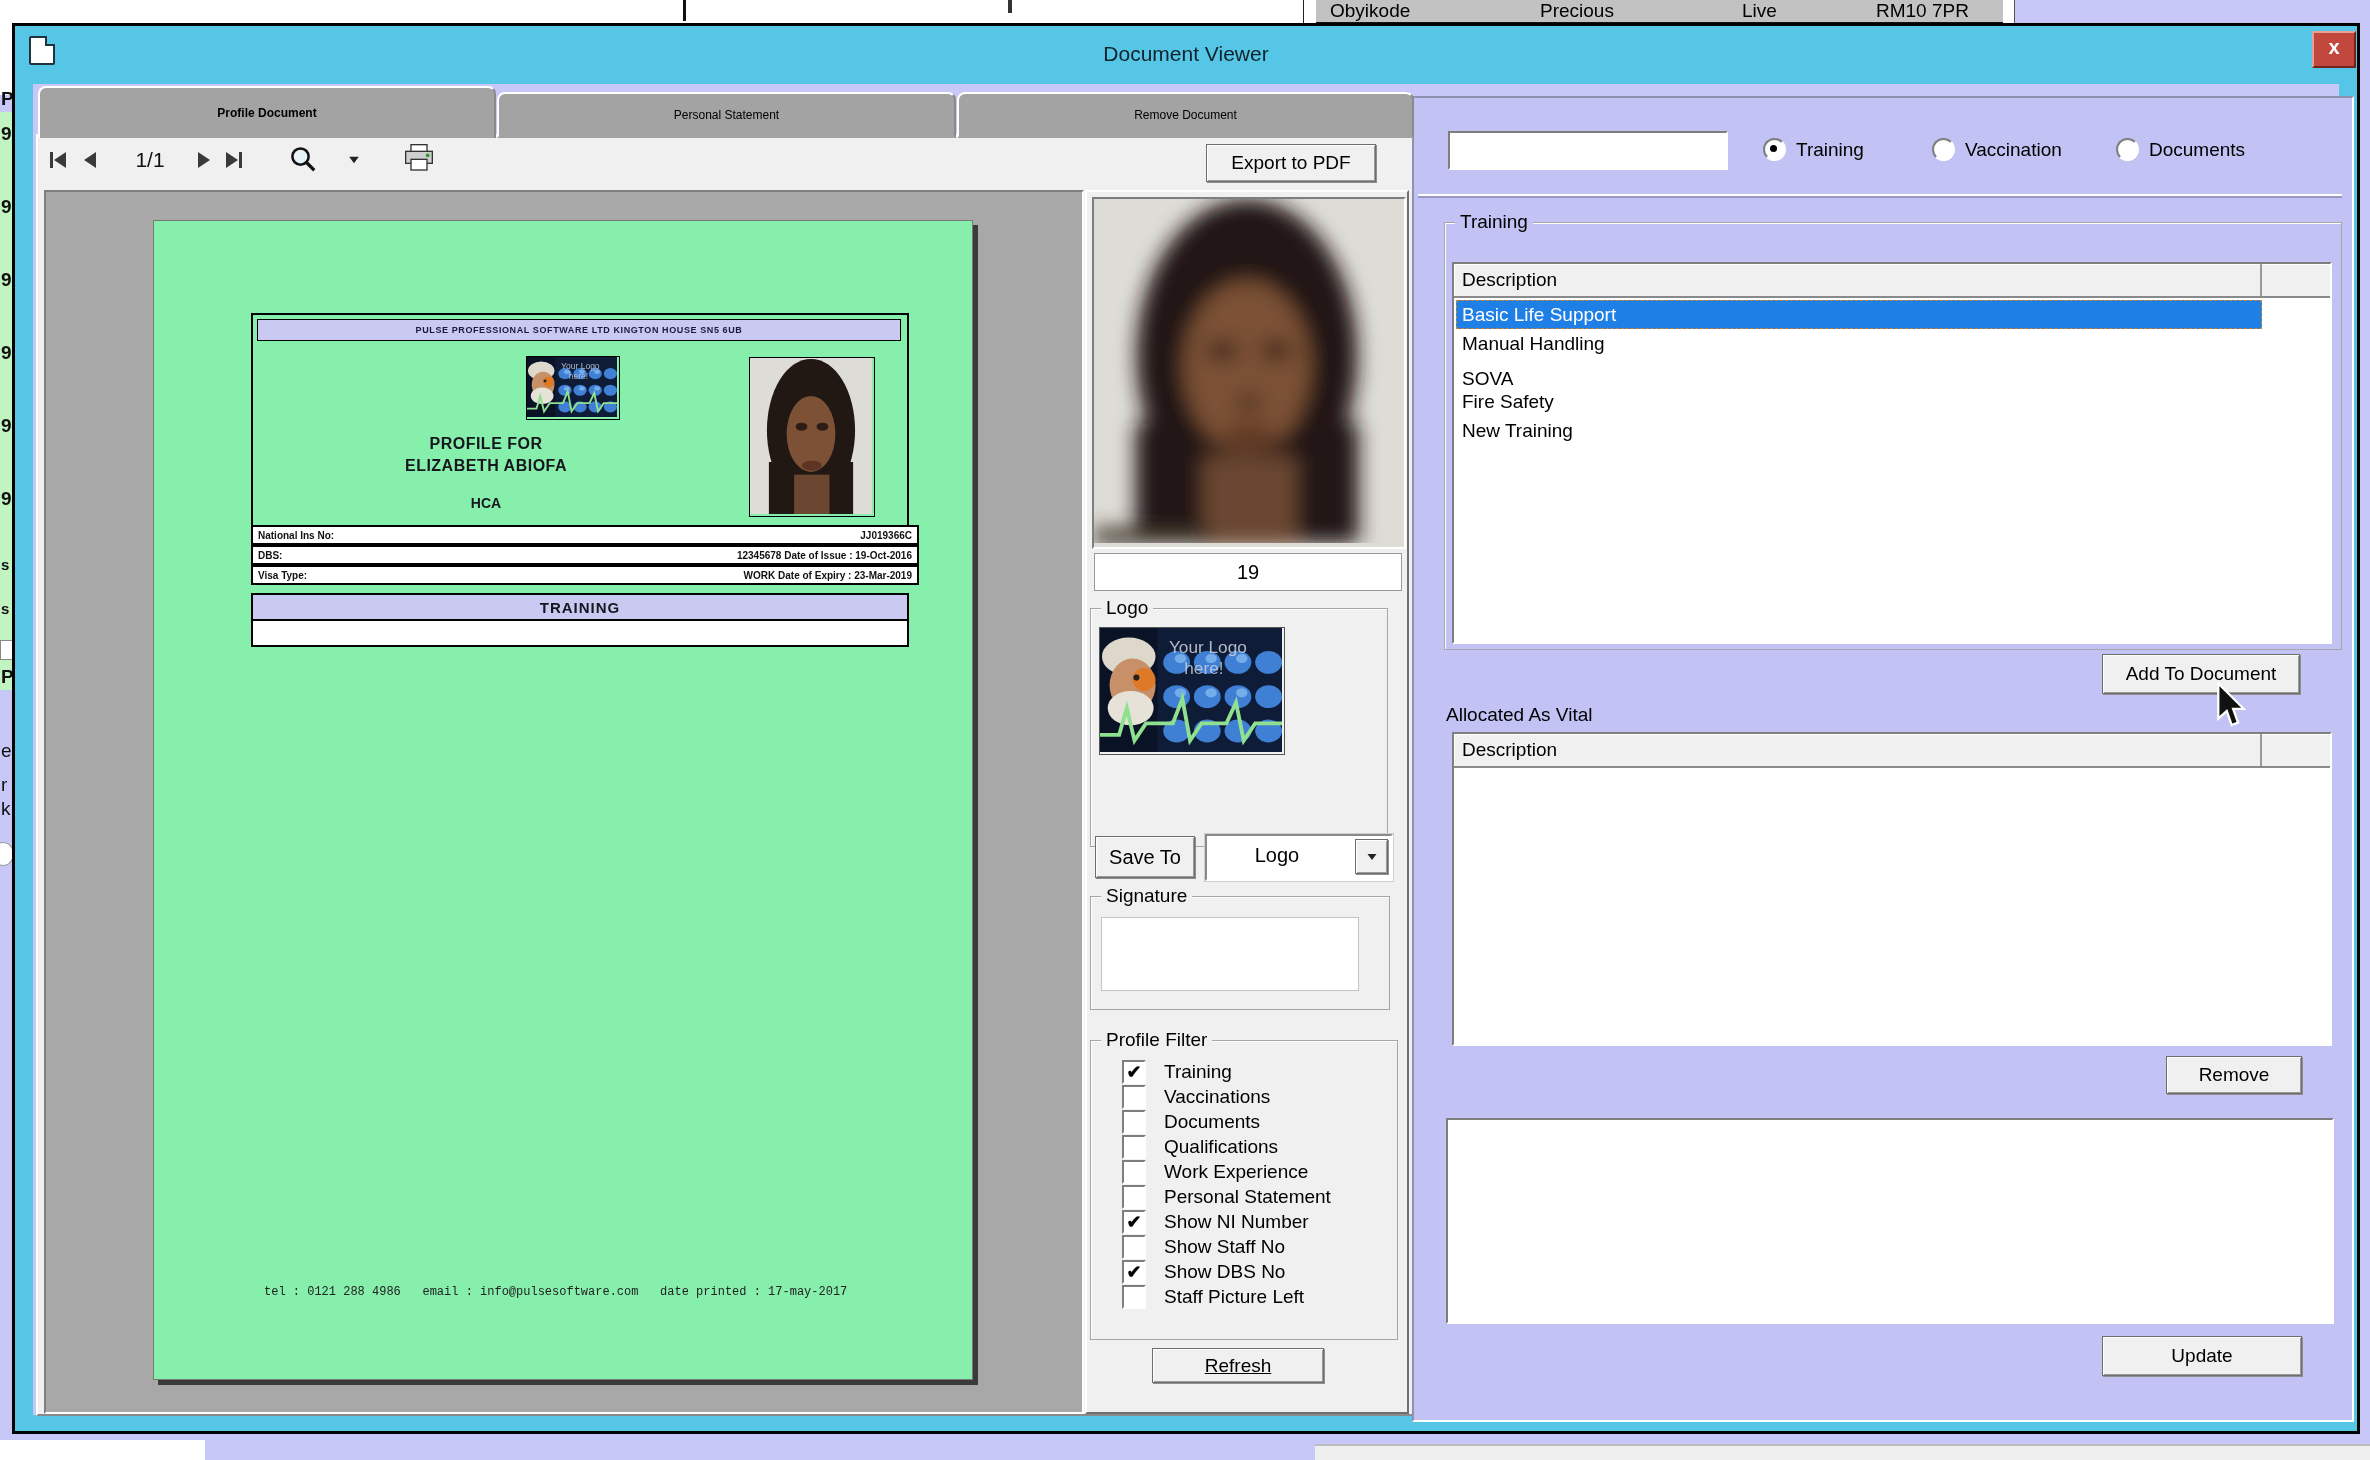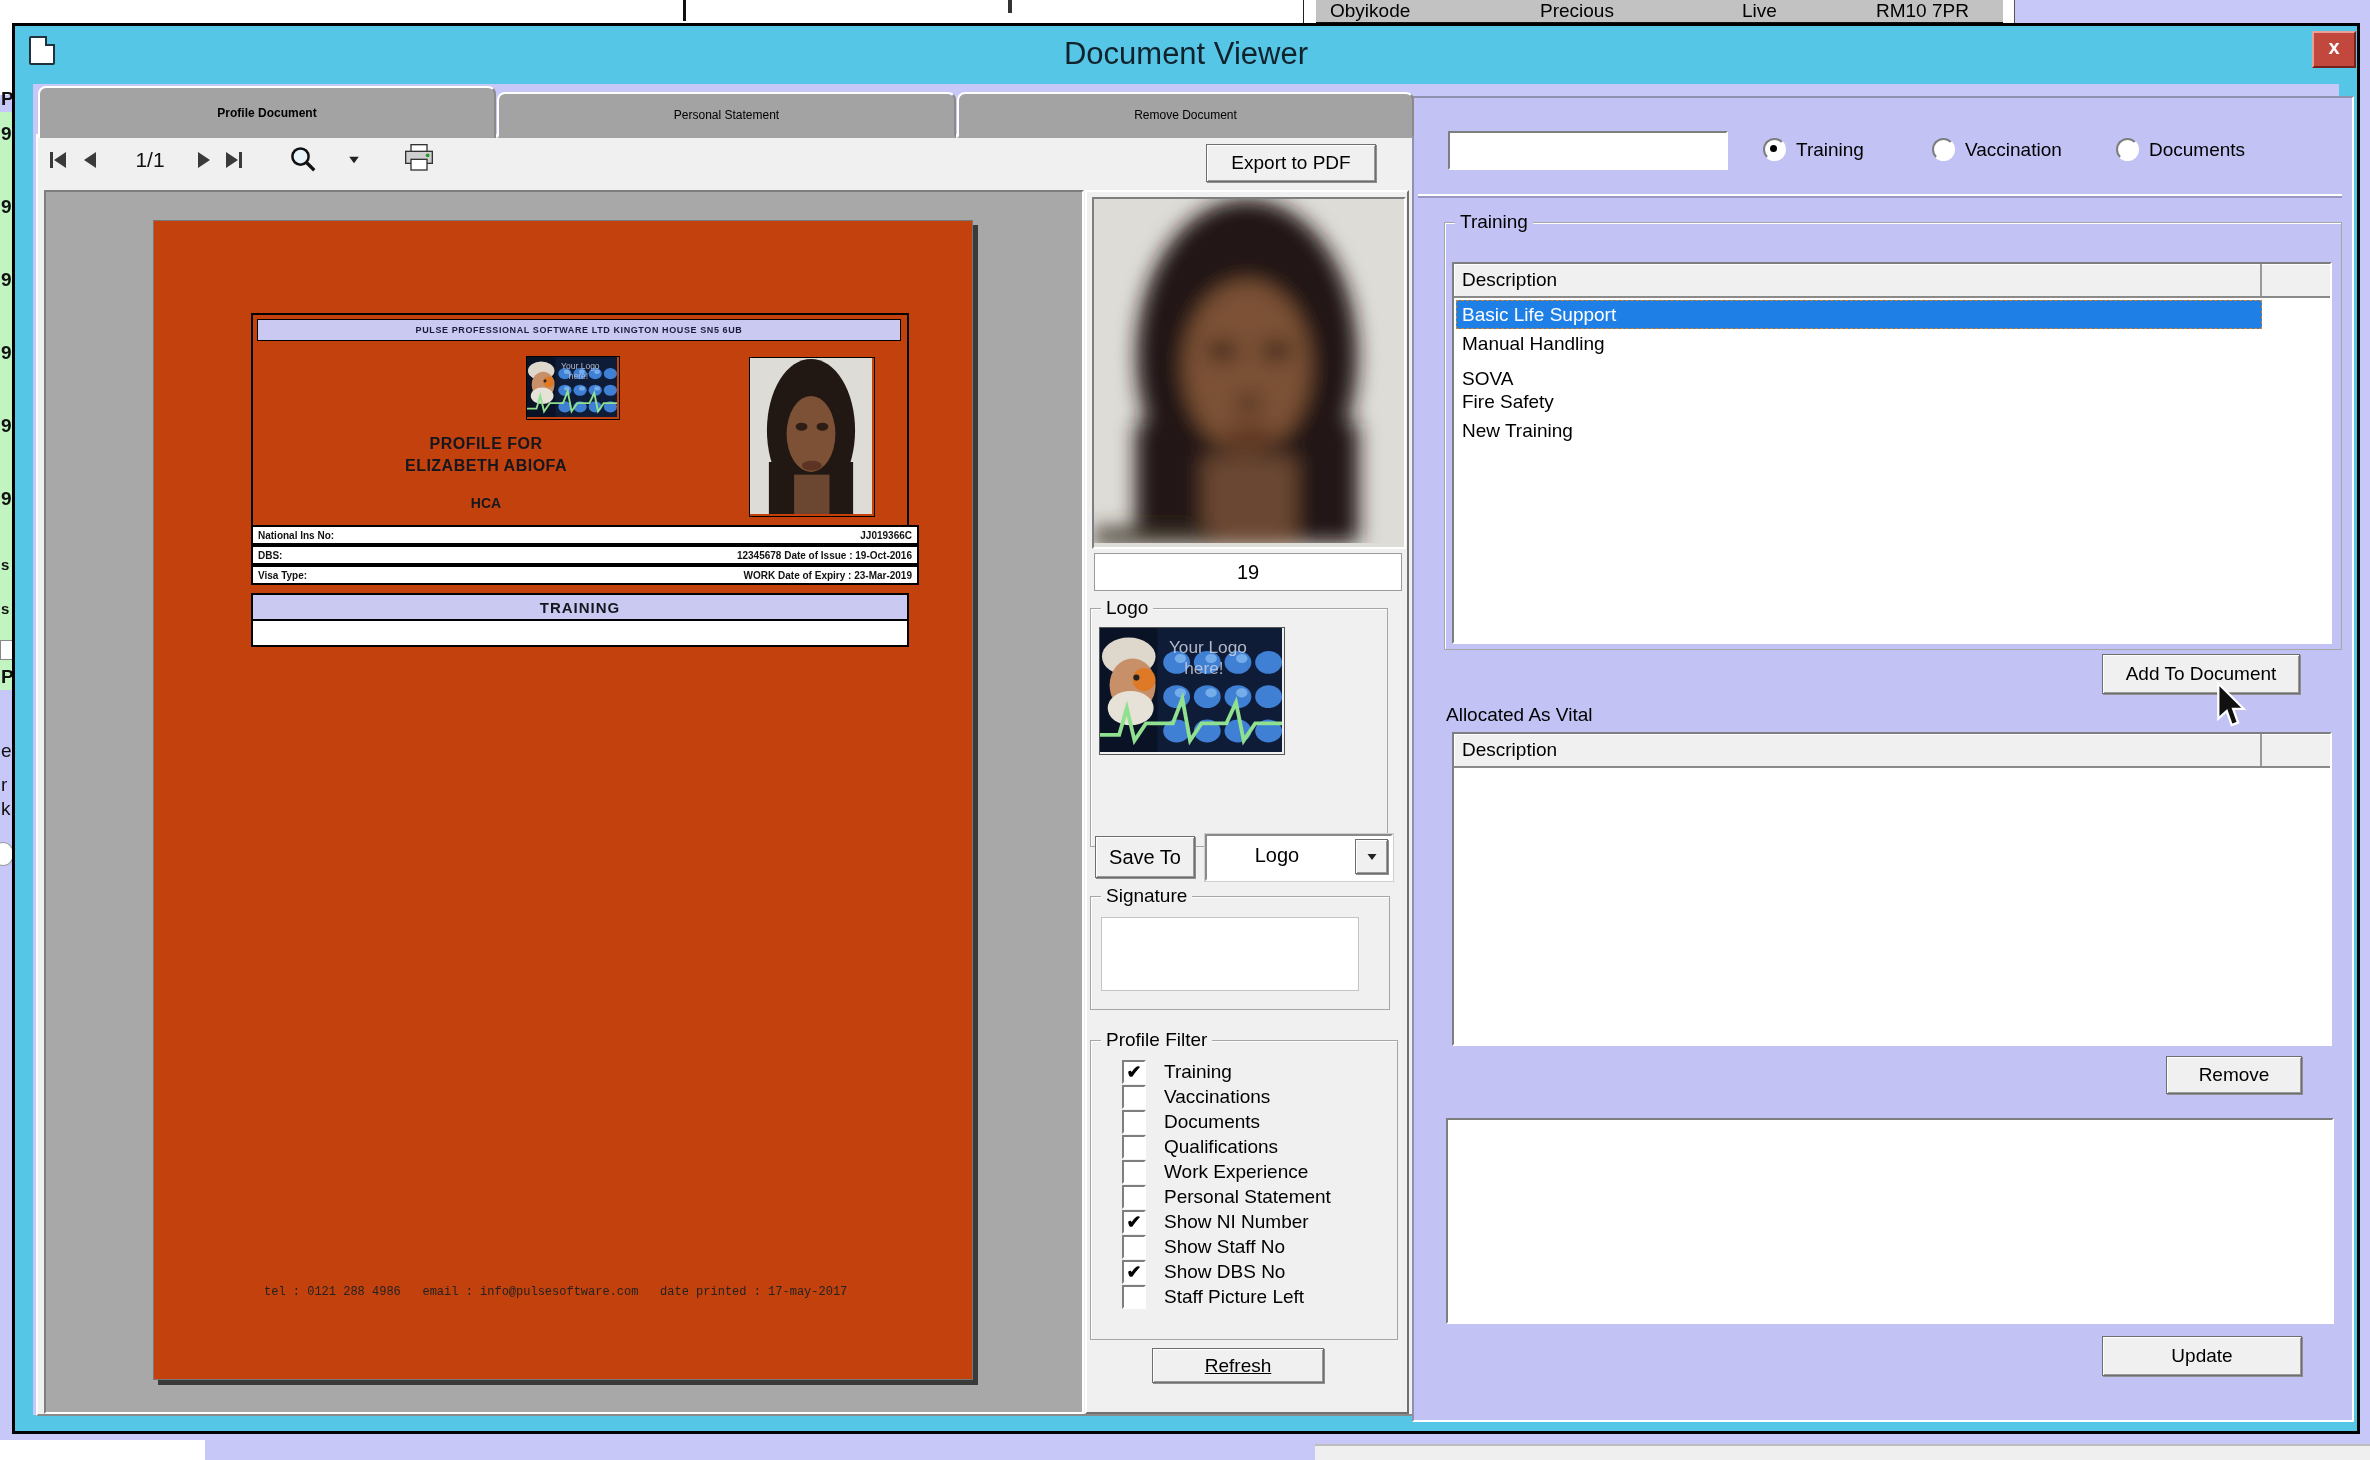--- a/index.html
+++ b/index.html
@@ -76,21 +76,21 @@
 <div class="a" style="left:-8px;top:842px;width:20px;height:22px;background:#fff;border:1px solid #999;border-radius:50%;"></div>
 
 <div class="a" style="left:0;top:1440px;width:205px;height:20px;background:#fff;"></div>
 <div class="a" style="left:1315px;top:1444px;width:1055px;height:16px;background:#efefef;border-top:2px solid #bdbdbd;"></div>
 
 <div class="a" style="left:12px;top:23px;width:2348px;height:1411px;background:#000;">
   <div class="a" style="left:3px;top:3px;width:2342px;height:1405px;background:#56c6e6;"></div>
 </div>
 
 <div class="a" style="left:15px;top:26px;width:2342px;height:58px;">
-  <div class="a ctr" style="left:0;top:6px;width:100%;height:44px;font-size:31px;color:#10222c;">Document Viewer</div>
+  <div class="a ctr" style="left:0;top:6px;width:100%;height:44px;font-size:21px;color:#10222c;">Document Viewer</div>
   <div class="a" style="left:14px;top:10px;width:22px;height:25px;background:#fff;border:2px solid #20323c;border-radius:2px;">
     <div class="a" style="right:-2px;top:-2px;width:8px;height:8px;background:#56c6e6;border-left:2px solid #20323c;border-bottom:2px solid #20323c;"></div>
   </div>
   <div class="a ctr" style="left:2297px;top:5px;width:40px;height:33px;background:#c2473c;border:2px solid;border-color:#e8a096 #72241c #72241c #e8a096;">
     <span style="color:#fff;font-size:20px;font-weight:bold;margin-top:-4px;">x</span>
   </div>
 </div>
 
 <div class="a" style="left:33px;top:84px;width:2306px;height:1331px;background:#c7c7f8;"></div>
 
@@ -137,21 +137,21 @@
     <rect x="6" y="13" width="12" height="8" fill="#fff" stroke="#333"></rect>
     <circle cx="18.5" cy="10" r="1.4" fill="#2a9a2a"></circle>
   </svg>
 </div>
 <div class="a btn" style="left:1206px;top:144px;width:168px;height:36px;">
   <span>Export to PDF</span>
 </div>
 
 <div class="a sunken" style="left:44px;top:190px;width:1036px;height:1220px;background:#a8a8a8;"></div>
 
-<div class="a" style="left:153px;top:220px;width:818px;height:1158px;background:#c2410c;border:1px solid #777;box-shadow:5px 5px 0 #3a3a3a;">
+<div class="a" style="left:153px;top:220px;width:818px;height:1158px;background:#86efac;border:1px solid #777;box-shadow:5px 5px 0 #3a3a3a;">
 
   <div class="a" style="left:97px;top:92px;width:654px;height:210px;border:2px solid #000;"></div>
   <div class="a ctr" style="left:103px;top:98px;width:642px;height:20px;background:#c9c9f2;border:1px solid #000;">
     <span style="font-size:9px;font-weight:bold;letter-spacing:.6px;color:#1a1a3a;">PULSE PROFESSIONAL SOFTWARE LTD KINGTON HOUSE SN5 6UB</span>
   </div>
 
   <div class="a" style="left:372px;top:135px;width:92px;height:62px;border:1px solid #000;">
     <svg viewBox="0 0 95 65" width="90" height="60" preserveAspectRatio="none">
       <rect width="95" height="65" fill="#0e1c38"></rect>
       <g fill="#3f7fd4">

